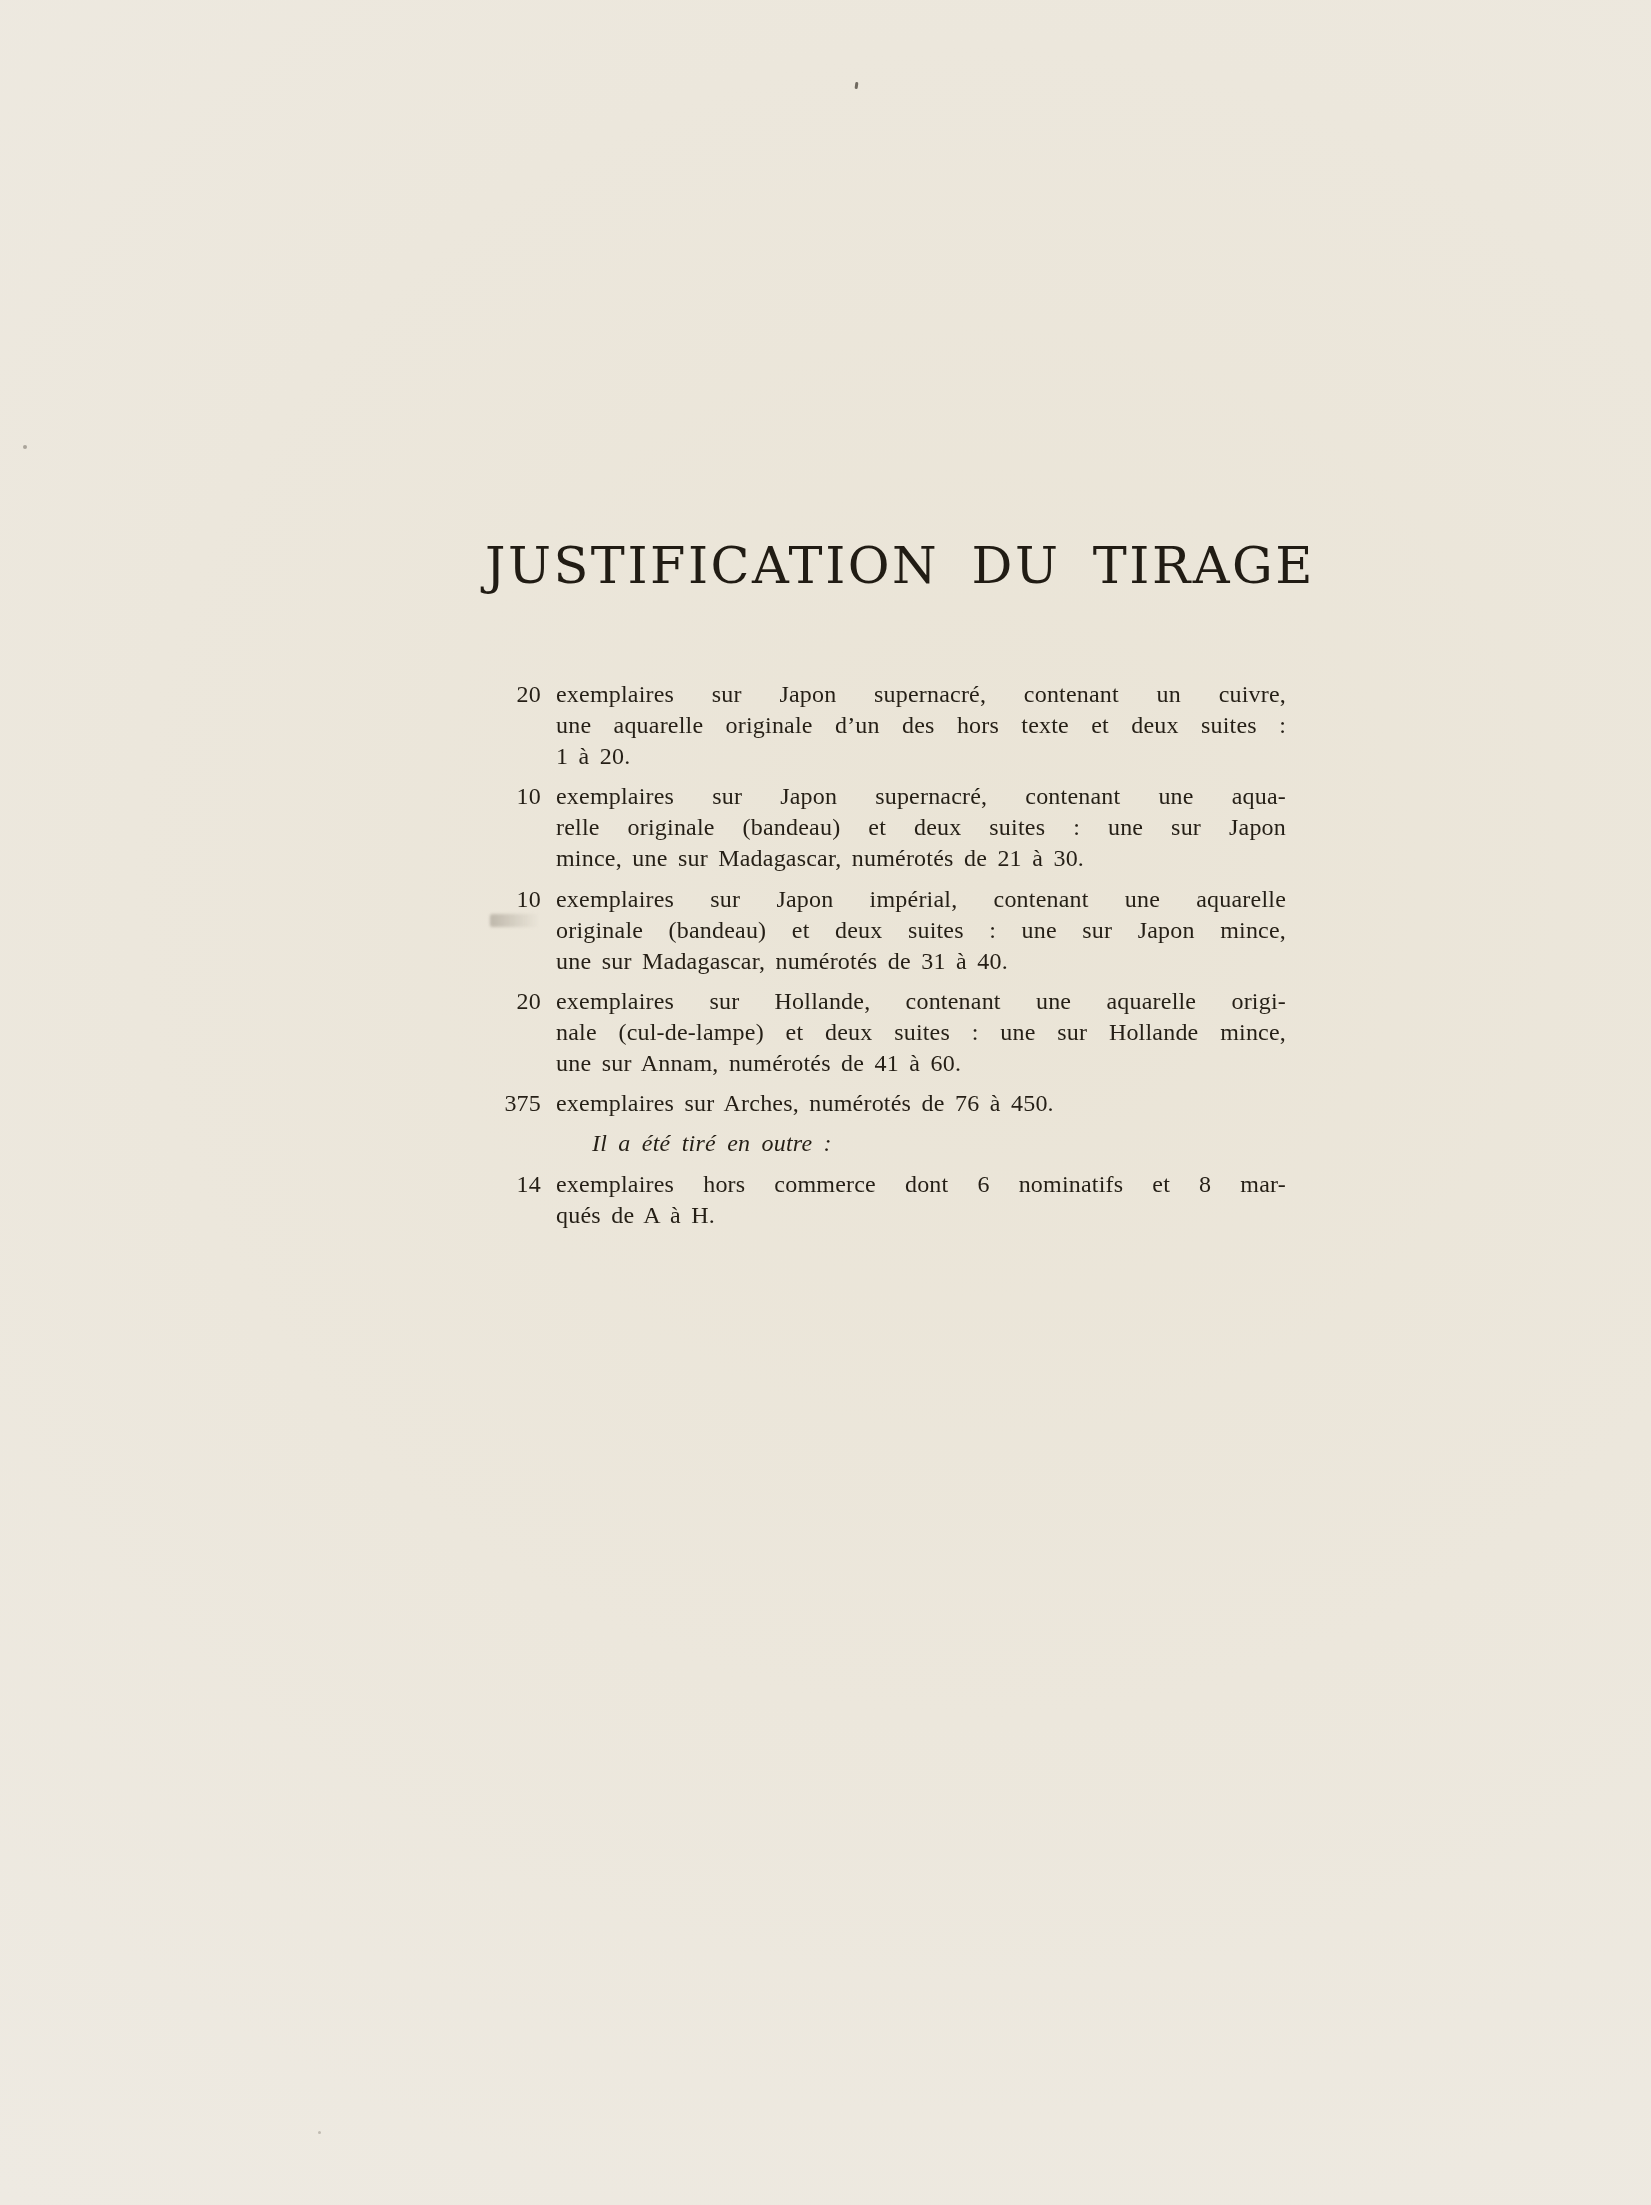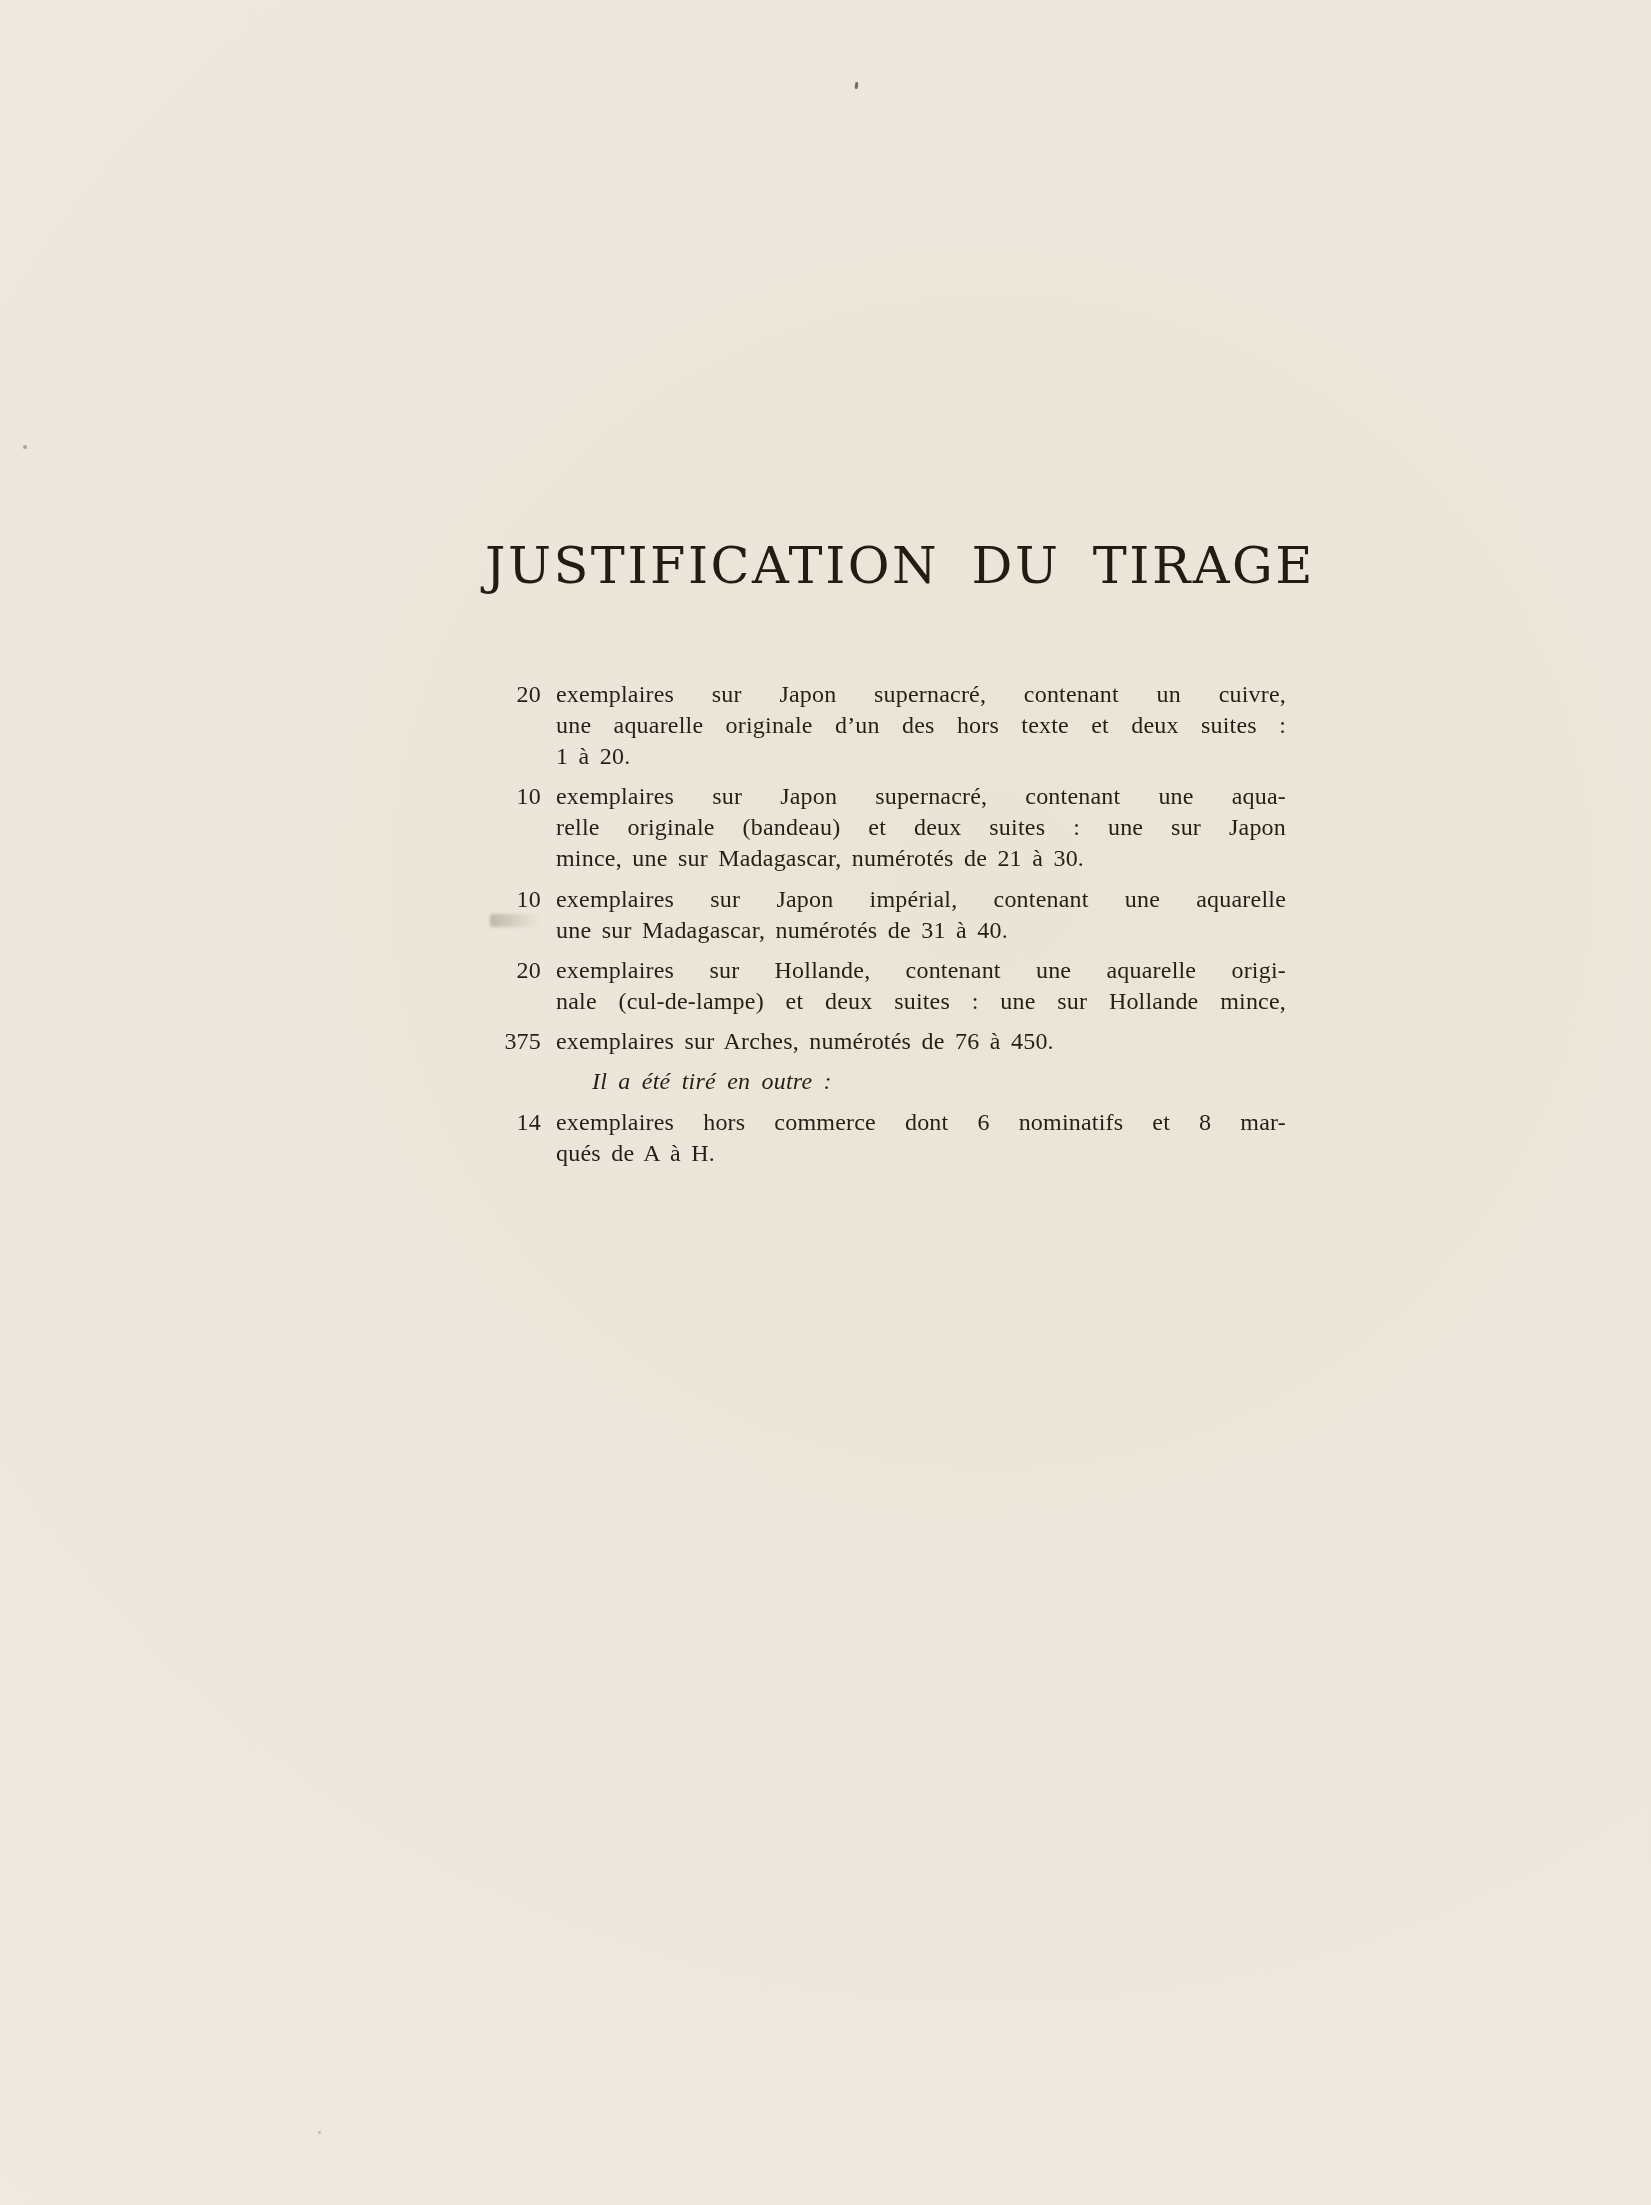--- a/index.html
+++ b/index.html
@@ -114,27 +114,29 @@
     <div class="entry">
       <span class="num">10</span>
       <div class="jline">exemplaires sur Japon supernacré, contenant une aqua-</div>
       <div class="jline">relle originale (bandeau) et deux suites : une sur Japon</div>
       <div class="jline jlast">mince, une sur Madagascar, numérotés de 21 à 30.</div>
     </div>
 
     <div class="entry">
       <span class="num">10</span>
       <div class="jline">exemplaires sur Japon impérial, contenant une aquarelle</div>
+      <div class="jline">originale (bandeau) et deux suites : une sur Japon mince,</div>
       <div class="jline jlast">une sur Madagascar, numérotés de 31 à 40.</div>
     </div>
 
     <div class="entry">
       <span class="num">20</span>
       <div class="jline">exemplaires sur Hollande, contenant une aquarelle origi-</div>
       <div class="jline">nale (cul-de-lampe) et deux suites : une sur Hollande mince,</div>
+      <div class="jline jlast">une sur Annam, numérotés de 41 à 60.</div>
     </div>
 
 
     <div class="entry">
       <span class="num">375</span>
       <div class="jline jlast">exemplaires sur Arches, numérotés de 76 à 450.</div>
     </div>
 
     <div class="note">Il a été tiré en outre :</div>
 

